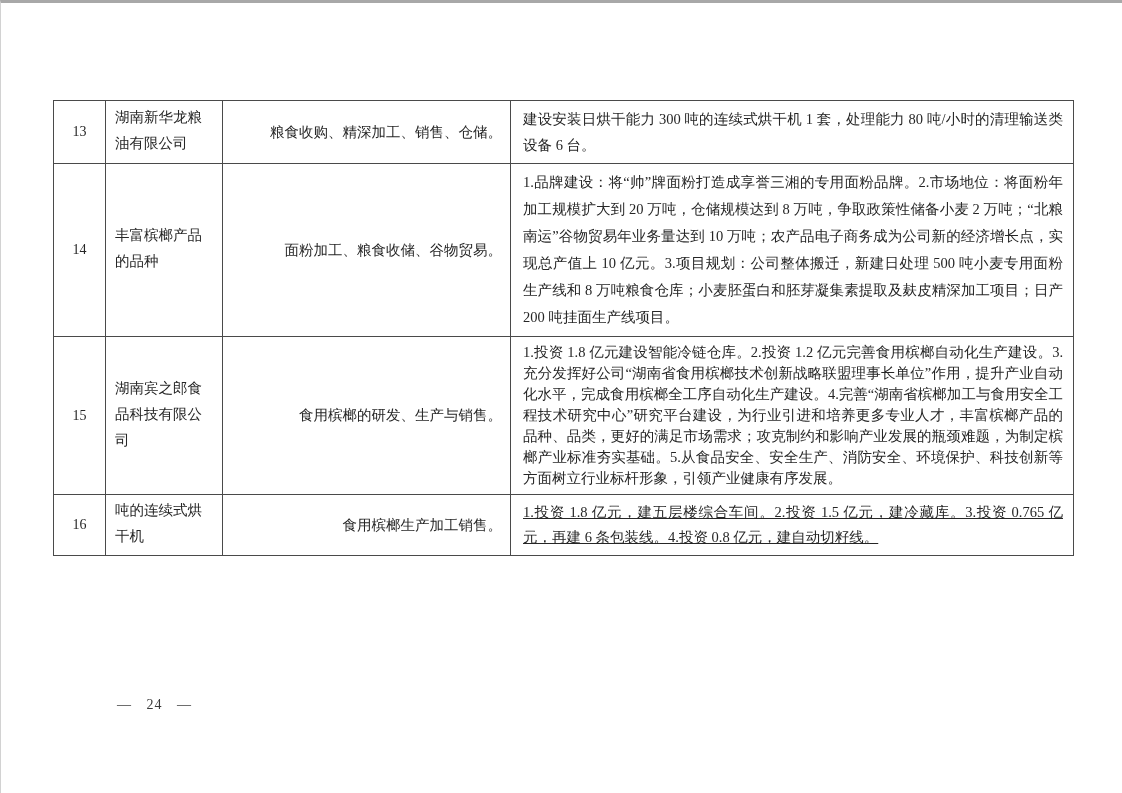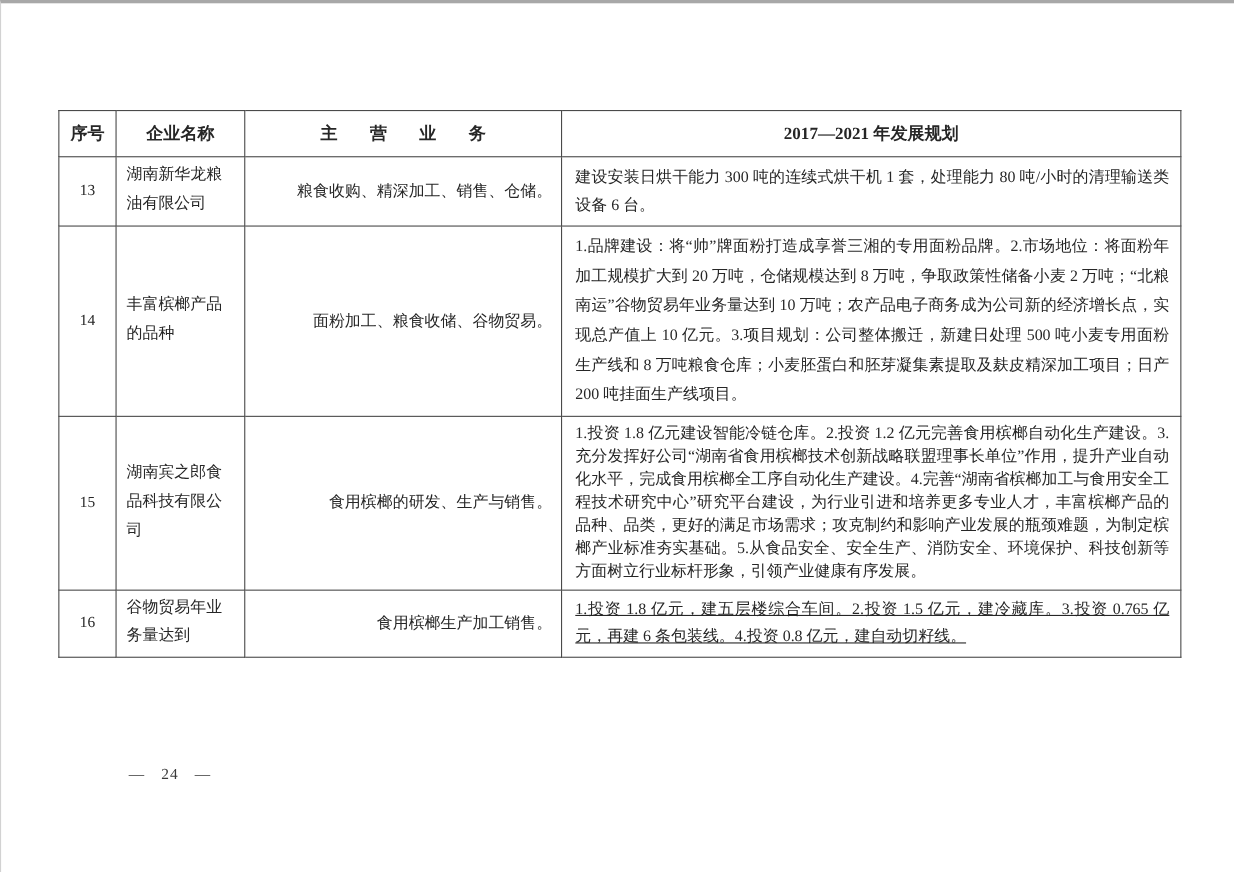--- a/index.html
+++ b/index.html
@@ -97,26 +97,20 @@
 <div class="page">
 
   <table class="main-table">
     <colgroup>
       <col class="c-no">
         <col class="c-name">
         <col class="c-biz">
         <col class="c-plan">
     </colgroup>
     <tbody>
-      <tr class="hdr">
-        <th>序号</th>
-        <th>企业名称</th>
-        <th class="biz-head"><span>主营业务</span></th>
-        <th>2017—2021 年发展规划</th>
-      </tr>
 
       <tr class="row-13">
         <td class="no-cell">13</td>
         <td class="name-cell">湖南新华龙粮油有限公司</td>
         <td class="biz-cell">粮食收购、精深加工、销售、仓储。</td>
         <td class="plan-cell">建设安装日烘干能力 300 吨的连续式烘干机 1 套，处理能力 80 吨/小时的清理输送类设备 6 台。</td>
       </tr>
 
       <tr class="row-14">
         <td class="no-cell">14</td>
@@ -127,21 +121,21 @@
 
       <tr class="row-15">
         <td class="no-cell">15</td>
         <td class="name-cell">湖南宾之郎食品科技有限公司</td>
         <td class="biz-cell">食用槟榔的研发、生产与销售。</td>
         <td class="plan-cell">1.投资 1.8 亿元建设智能冷链仓库。2.投资 1.2 亿元完善食用槟榔自动化生产建设。3.充分发挥好公司“湖南省食用槟榔技术创新战略联盟理事长单位”作用，提升产业自动化水平，完成食用槟榔全工序自动化生产建设。4.完善“湖南省槟榔加工与食用安全工程技术研究中心”研究平台建设，为行业引进和培养更多专业人才，丰富槟榔产品的品种、品类，更好的满足市场需求；攻克制约和影响产业发展的瓶颈难题，为制定槟榔产业标准夯实基础。5.从食品安全、安全生产、消防安全、环境保护、科技创新等方面树立行业标杆形象，引领产业健康有序发展。</td>
       </tr>
 
       <tr class="row-16">
         <td class="no-cell">16</td>
-        <td class="name-cell">谷物贸易年业务量达到</td>
+        <td class="name-cell">吨的连续式烘干机</td>
         <td class="biz-cell">食用槟榔生产加工销售。</td>
         <td class="plan-cell">1.投资 1.8 亿元，建五层楼综合车间。2.投资 1.5 亿元，建冷藏库。3.投资 0.765 亿元，再建 6 条包装线。4.投资 0.8 亿元，建自动切籽线。</td>
       </tr>
 
     </tbody>
   </table>
 
   <div class="page-number">— 24 —</div>
 
 </div>

